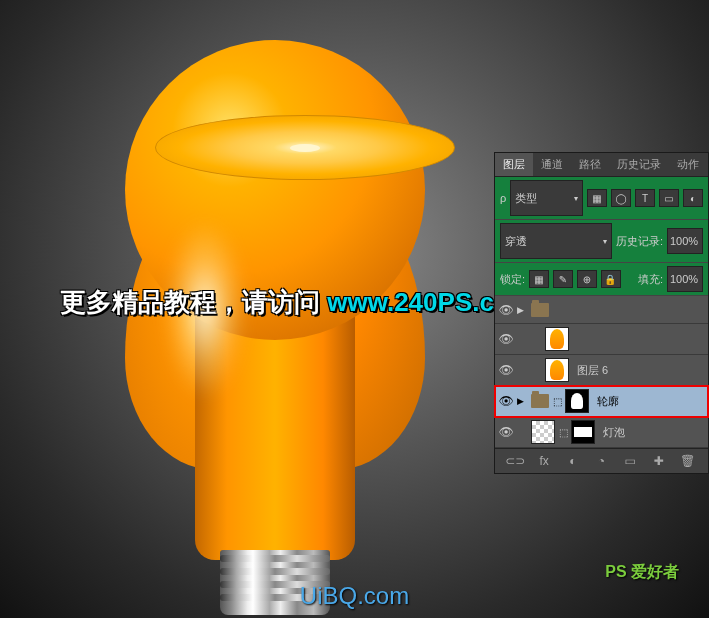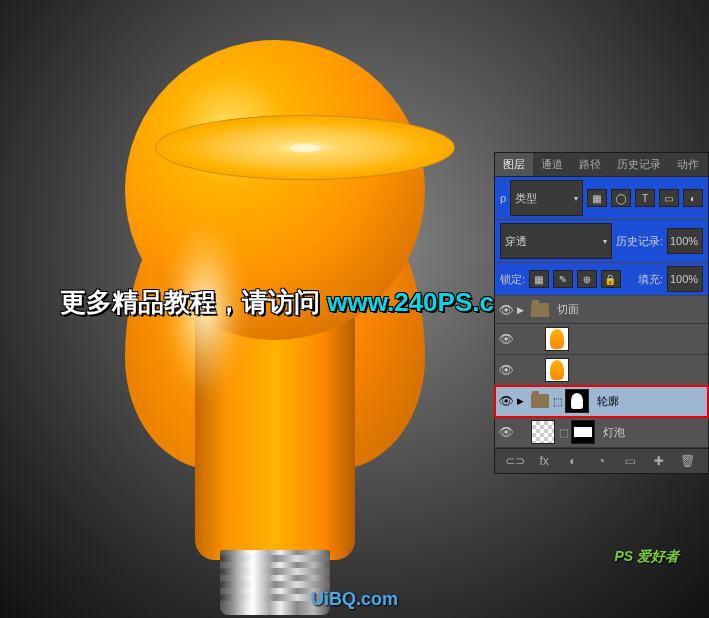--- a/index.html
+++ b/index.html
@@ -11,24 +11,24 @@
 .bulb-shoulder-l{position:absolute;left:30px;top:150px;width:180px;height:280px;background:radial-gradient(ellipse at 50% 20%,#ffb200 0%,#ff9500 40%,#e07800 100%);border-radius:50% 50% 50% 50%/60% 60% 40% 40%}
 .bulb-shoulder-r{position:absolute;left:150px;top:150px;width:180px;height:280px;background:radial-gradient(ellipse at 30% 20%,#ffa500 0%,#ff8800 40%,#c46800 100%);border-radius:50% 50% 50% 50%/60% 60% 40% 40%}
 .highlight{position:absolute;left:70px;top:180px;width:80px;height:180px;background:radial-gradient(ellipse,#fff5d0 0%,rgba(255,230,150,0.4) 40%,transparent 70%);border-radius:50%;filter:blur(8px)}
 .slice{position:absolute;left:60px;top:75px;width:300px;height:65px;border-radius:50%;background:radial-gradient(ellipse at center,#fff6d0 0%,#ffd966 15%,#ffc947 35%,#ffb200 60%,#e89500 100%);border:1px solid #d08800}
 .slice-center{position:absolute;left:50%;top:50%;width:30px;height:8px;transform:translate(-50%,-50%);background:#fff6d0;border-radius:50%}
 .cap{position:absolute;left:125px;top:510px;width:110px;height:65px;background:linear-gradient(90deg,#555 0%,#888 10%,#eee 25%,#fff 30%,#aaa 45%,#eee 55%,#888 70%,#bbb 85%,#555 100%);border-radius:3px 3px 8px 8px}
 .thread{position:absolute;left:0;width:100%;height:7px;background:linear-gradient(90deg,#333 0%,#aaa 15%,#fff 30%,#888 50%,#ddd 70%,#666 100%);border-radius:3px}
 .t1{top:5px}.t2{top:18px}.t3{top:31px}.t4{top:44px}
 .overlay-text{position:absolute;left:60px;top:285px;font-size:26px;font-weight:bold;color:#fff;text-shadow:2px 2px 0 #000,-1px -1px 0 #000,1px -1px 0 #000,-1px 1px 0 #000;white-space:nowrap}
 .overlay-text .url{color:#00d8e8}
-.wm1{position:absolute;right:30px;bottom:52px;color:#7bcc3d;font-size:14px;font-weight:bold;font-style:italic;text-shadow:1px 1px 2px #000}
-.wm2{position:absolute;left:50%;bottom:8px;transform:translateX(-50%);color:#4aa8e8;font-size:18px;font-weight:bold;text-shadow:1px 1px 2px #000}
+.wm1{position:absolute;right:30px;bottom:35px;color:#7bcc3d;font-size:16px;font-weight:bold;text-shadow:1px 1px 2px #000}
+.wm2{position:absolute;left:50%;bottom:8px;transform:translateX(-50%);color:#4aa8e8;font-size:24px;font-weight:normal;text-shadow:1px 1px 2px #000}
 
-.panel{position:absolute;right:0;top:152px;width:215px;background:#1d4ed8;border:1px solid #1a1a1a;font-size:11px;color:#ccc}
+.panel{position:absolute;right:0;top:152px;width:215px;background:#15803d;border:1px solid #1a1a1a;font-size:11px;color:#ccc}
 .tabs{display:flex;background:#3a3a3a;border-bottom:1px solid #222}
 .tab{padding:4px 8px;cursor:pointer;color:#aaa}
 .tab.active{background:#535353;color:#eee}
 .row{display:flex;align-items:center;padding:3px 5px;gap:4px;border-bottom:1px solid #444}
 .dropdown{background:#3a3a3a;border:1px solid #222;padding:17px 4px;display:flex;align-items:center;justify-content:space-between;min-width:50px;height:18px}
 .chev{font-size:8px}
 .icon-btn{width:20px;height:18px;background:#3a3a3a;border:1px solid #222;display:flex;align-items:center;justify-content:center;font-size:10px}
 .spinner{width:36px;height:18px;background:#3a3a3a;border:1px solid #222;display:flex;align-items:center;padding:12px 2px}
 .layers{background:#535353}
 .layer{display:flex;align-items:center;padding:3px 4px;border-bottom:1px solid #3a3a3a;gap:4px;min-height:28px}
@@ -121,39 +121,39 @@
     <div class="spinner">
       <span>100%</span>
     </div>
   </div>
 
   <div class="layers">
     <div class="layer">
       <span class="eye">👁</span>
       <span class="tri">▶</span>
       <div class="folder"></div>
-      <span class="lname">切面</span>
     </div>
 
     <div class="layer">
       <span class="eye">👁</span>
       <span class="tri"></span>
       <span style="width:10px"></span>
       <div class="thumb">
           <div class="thumb-orange"></div>
         </div>
     </div>
 
     <div class="layer">
       <span class="eye">👁</span>
       <span class="tri"></span>
       <span style="width:10px"></span>
       <div class="thumb">
           <div class="thumb-orange"></div>
         </div>
+      <span class="lname">图层 6</span>
     </div>
 
     <div class="layer sel hl">
       <span class="eye">👁</span>
       <span class="tri">▶</span>
       <div class="folder"></div>
       <span class="link">⬚</span>
       <div class="mask">
           <div class="mask-bulb"></div>
         </div>

